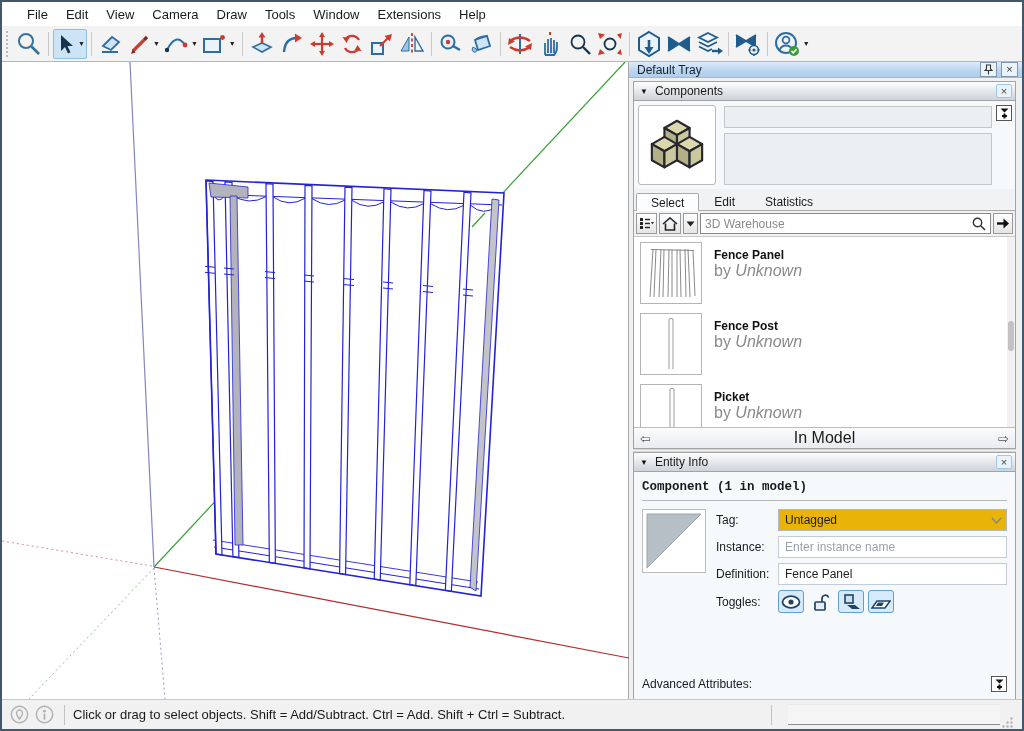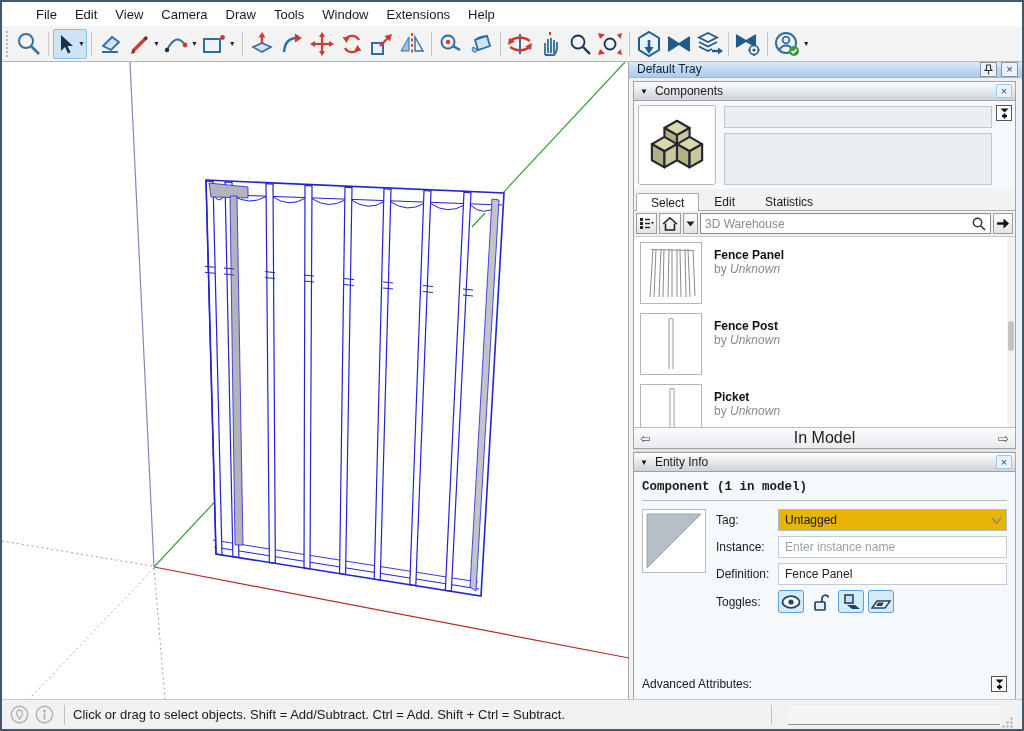--- a/index.html
+++ b/index.html
@@ -4,37 +4,37 @@
 <style>
   * { margin:0; padding:0; box-sizing:border-box; }
   html,body { width:1024px; height:731px; }
   body {
     font-family:"Liberation Sans","DejaVu Sans",sans-serif;
     font-size:12px; color:#1a1a1a; background:#fff;
     border:2px solid #44586c; overflow:hidden;
     display:flex; flex-direction:column;
   }
   
-  .menubar { height:24px; background:#fff; display:flex; align-items:center; padding-left:25px; font-size:13px; flex:0 0 auto; }
+  .menubar { height:24px; background:#fff; display:flex; align-items:center; padding-left:16px; font-size:13px; flex:0 0 auto; }
   .menu-item { padding:3px 9px; cursor:default; }
   
   .toolbar { height:36px; background:#f3f3f3; border-bottom:1px solid #b6b6b6; display:flex; align-items:center; padding:0 2px; flex:0 0 auto; }
   .grip { width:6px; height:26px; margin:0 2px; border-left:2px dotted #b9b9b9; }
   .tbtn { height:30px; min-width:30px; display:flex; align-items:center; justify-content:center; border:1px solid transparent; border-radius:2px; }
   .tbtn.pressed { background:#cde4f7; border-color:#8ebfe4; }
   .tsep { width:1px; height:24px; background:#c9c9c9; margin:0 4px; flex:0 0 auto; }
   .dd { font-size:7px; color:#222; margin:0 1px 0 2px; }
   .tbtn svg { display:block; }
   
   .main { flex:1 1 auto; display:flex; min-height:0; }
   .viewport { width:627px; background:#fff; position:relative; flex:0 0 auto; border-right:1px solid #a9a9a9; }
   .viewport svg { display:block; }
   
   .tray { flex:1 1 auto; background:#eff0f1; display:flex; flex-direction:column; padding:0 6px 0 4px; min-width:0; }
-  .tray-titlebar { height:27px; background:linear-gradient(#ddeBFb,#bdd6f0 55%,#b0cdea); display:flex; align-items:flex-start; padding:0 4px 0 8px; margin:0 -6px 3px -4px; border-bottom:1px solid #9fb8d2; }
+  .tray-titlebar { height:27px; background:linear-gradient(#ddeBFb,#bdd6f0 55%,#b0cdea); display:flex; align-items:center; padding:0 4px 0 8px; margin:0 -6px 3px -4px; border-bottom:1px solid #9fb8d2; }
   .tray-title { flex:1; font-size:12px; color:#14212e; }
   .mini-btn { width:17px; height:15px; border:1px solid #8096ab; background:#eaf2fa; display:flex; align-items:center; justify-content:center; margin-left:4px; font-size:11px; line-height:1; color:#333; }
   .panel { border:1px solid #a3a3a3; background:#f6f9fc; }
   .panel-header { height:19px; background:linear-gradient(#fdfdfd,#cdd3da); border-bottom:1px solid #a3a3a3; display:flex; align-items:center; padding:0 3px 0 6px; }
   .panel-header .tri { font-size:8px; margin-right:7px; color:#111; }
   .panel-header .ph-title { flex:1; font-size:12px; }
   .panel-close { width:16px; height:14px; border:1px solid #9ec7e8; background:#e8f3fc; border-radius:2px; display:flex; align-items:center; justify-content:center; font-size:11px; color:#444; line-height:1; }
   
   .comp-top { display:flex; padding:4px 3px 4px 4px; }
   .comp-thumb { width:78px; height:80px; background:#fff; border:1px solid #b9b9b9; border-radius:3px; display:flex; align-items:center; justify-content:center; flex:0 0 auto; }
@@ -48,21 +48,21 @@
   .search-row { display:flex; align-items:center; padding:2px 2px; background:#f0f2f4; }
   .sbtn { height:21px; border:1px solid #9a9a9a; background:linear-gradient(#fefefe,#e4e4e4); display:flex; align-items:center; justify-content:center; margin-right:2px; padding:0 2px; }
   .search-input-wrap { flex:1; height:21px; border:1px solid #8a8a8a; background:#fff; display:flex; align-items:center; min-width:0; }
   .search-input { flex:1; border:none; outline:none; font-size:12px; padding:0 4px; color:#222; min-width:0; background:transparent; font-family:inherit; }
   .search-input::placeholder { color:#8b8b8b; opacity:1; }
   .comp-list { height:191px; background:#fff; border-top:1px solid #c9c9c9; overflow:hidden; position:relative; }
   .list-item { display:flex; padding:5px 4px 4px 6px; }
   .li-thumb { width:62px; height:62px; border:1px solid #b5b5b5; background:#fff; flex:0 0 auto; display:flex; align-items:center; justify-content:center; }
   .li-text { margin:6px 0 0 12px; }
   .li-name { font-weight:bold; font-size:12px; color:#111; }
-  .li-by { font-size:12px; color:#8a8a8a; }
+  .li-by { font-size:16px; color:#8a8a8a; }
   .li-by i { font-style:italic; }
   .vscroll { position:absolute; right:0; top:0; width:8px; height:100%; background:#f2f2f2; }
   .vthumb { position:absolute; right:1px; top:84px; width:6px; height:30px; background:#c2c2c2; border-radius:3px; }
   .in-model-bar { height:21px; background:linear-gradient(#fafbfc,#e9ecef); border-top:1px solid #bcbcbc; display:flex; align-items:center; padding:0 6px; }
   .im-arrow { font-size:13px; color:#555; line-height:1; }
   .im-label { flex:1; text-align:center; font-size:16px; }
   .tray-resizer { height:8px; display:flex; flex-direction:column; justify-content:center; gap:1px; }
   .tray-resizer div { height:1px; background:#d8d8d8; }
   
   .entity-body { padding:6px 8px 8px 8px; display:flex; flex-direction:column; height:228px; }

